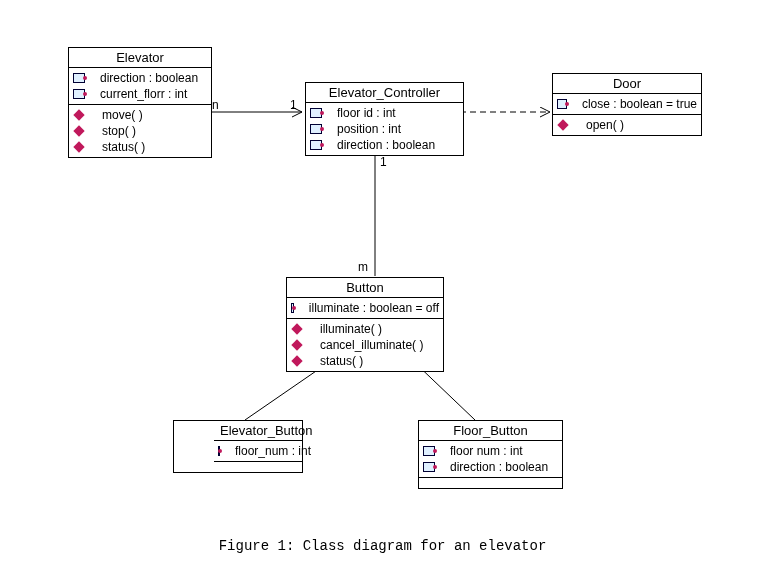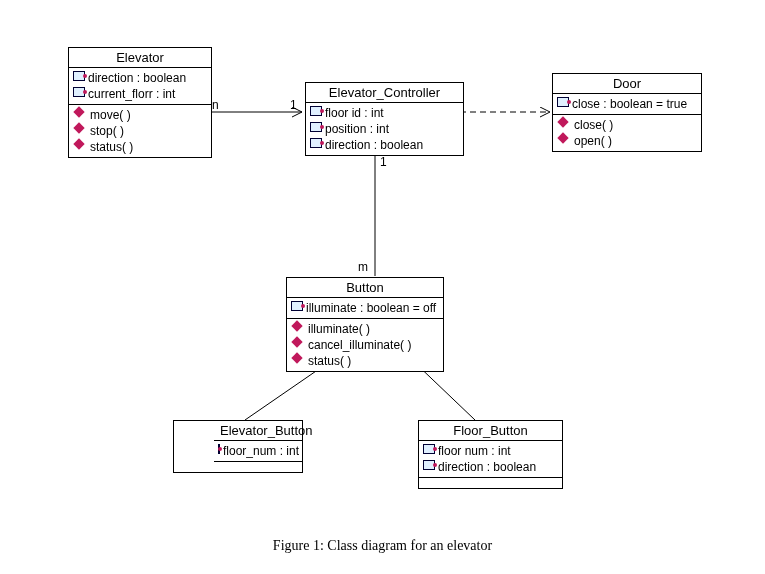--- a/index.html
+++ b/index.html
@@ -25,22 +25,22 @@
     font-size: 13px;
   }
   .uml-section {
     border-bottom: 1px solid #000;
     padding: 2px 4px;
     min-height: 6px;
   }
   .uml-section:last-child { border-bottom: none; }
   .uml-row {
     display: flex;
-    align-items: flex-start;
-    gap: 3px;
+    align-items: center;
+    gap: 15px;
     padding: 1px 0;
     white-space: nowrap;
   }
   .icon-attr {
     display: inline-block;
     width: 12px;
     height: 10px;
     border: 1px solid #003;
     background: #e0f0ff;
     position: relative;
@@ -74,21 +74,21 @@
   }
   .mult {
     position: absolute;
     font-size: 12px;
   }
   .caption {
     position: absolute;
     bottom: 20px;
     width: 100%;
     text-align: center;
-    font-family: Liberation Serif, serif;
+    font-family: Liberation Mono, monospace;
     font-size: 14px;
   }
 </style>
 </head>
 <body>
 
 <svg class="connectors">
   <defs>
     <marker id="arrow" markerWidth="12" markerHeight="12" refX="10" refY="5" orient="auto">
       <path d="M0,0 L10,5 L0,10" fill="none" stroke="#000" stroke-width="1"></path>
@@ -159,24 +159,20 @@
   <div class="uml-title">Door</div>
   <div class="uml-section">
     <div class="uml-row">
         <span class="icon-attr"></span>
         <span>close : boolean = true</span>
       </div>
   </div>
   <div class="uml-section">
     <div class="uml-row">
         <span class="icon-op"></span>
-        <span>close( )</span>
-      </div>
-    <div class="uml-row">
-        <span class="icon-op"></span>
         <span>open( )</span>
       </div>
   </div>
 </div>
 
 <div class="uml-class" style="left:286px; top:277px; width:158px;">
   <div class="uml-title">Button</div>
   <div class="uml-section">
     <div class="uml-row">
         <span class="icon-attr"></span>

